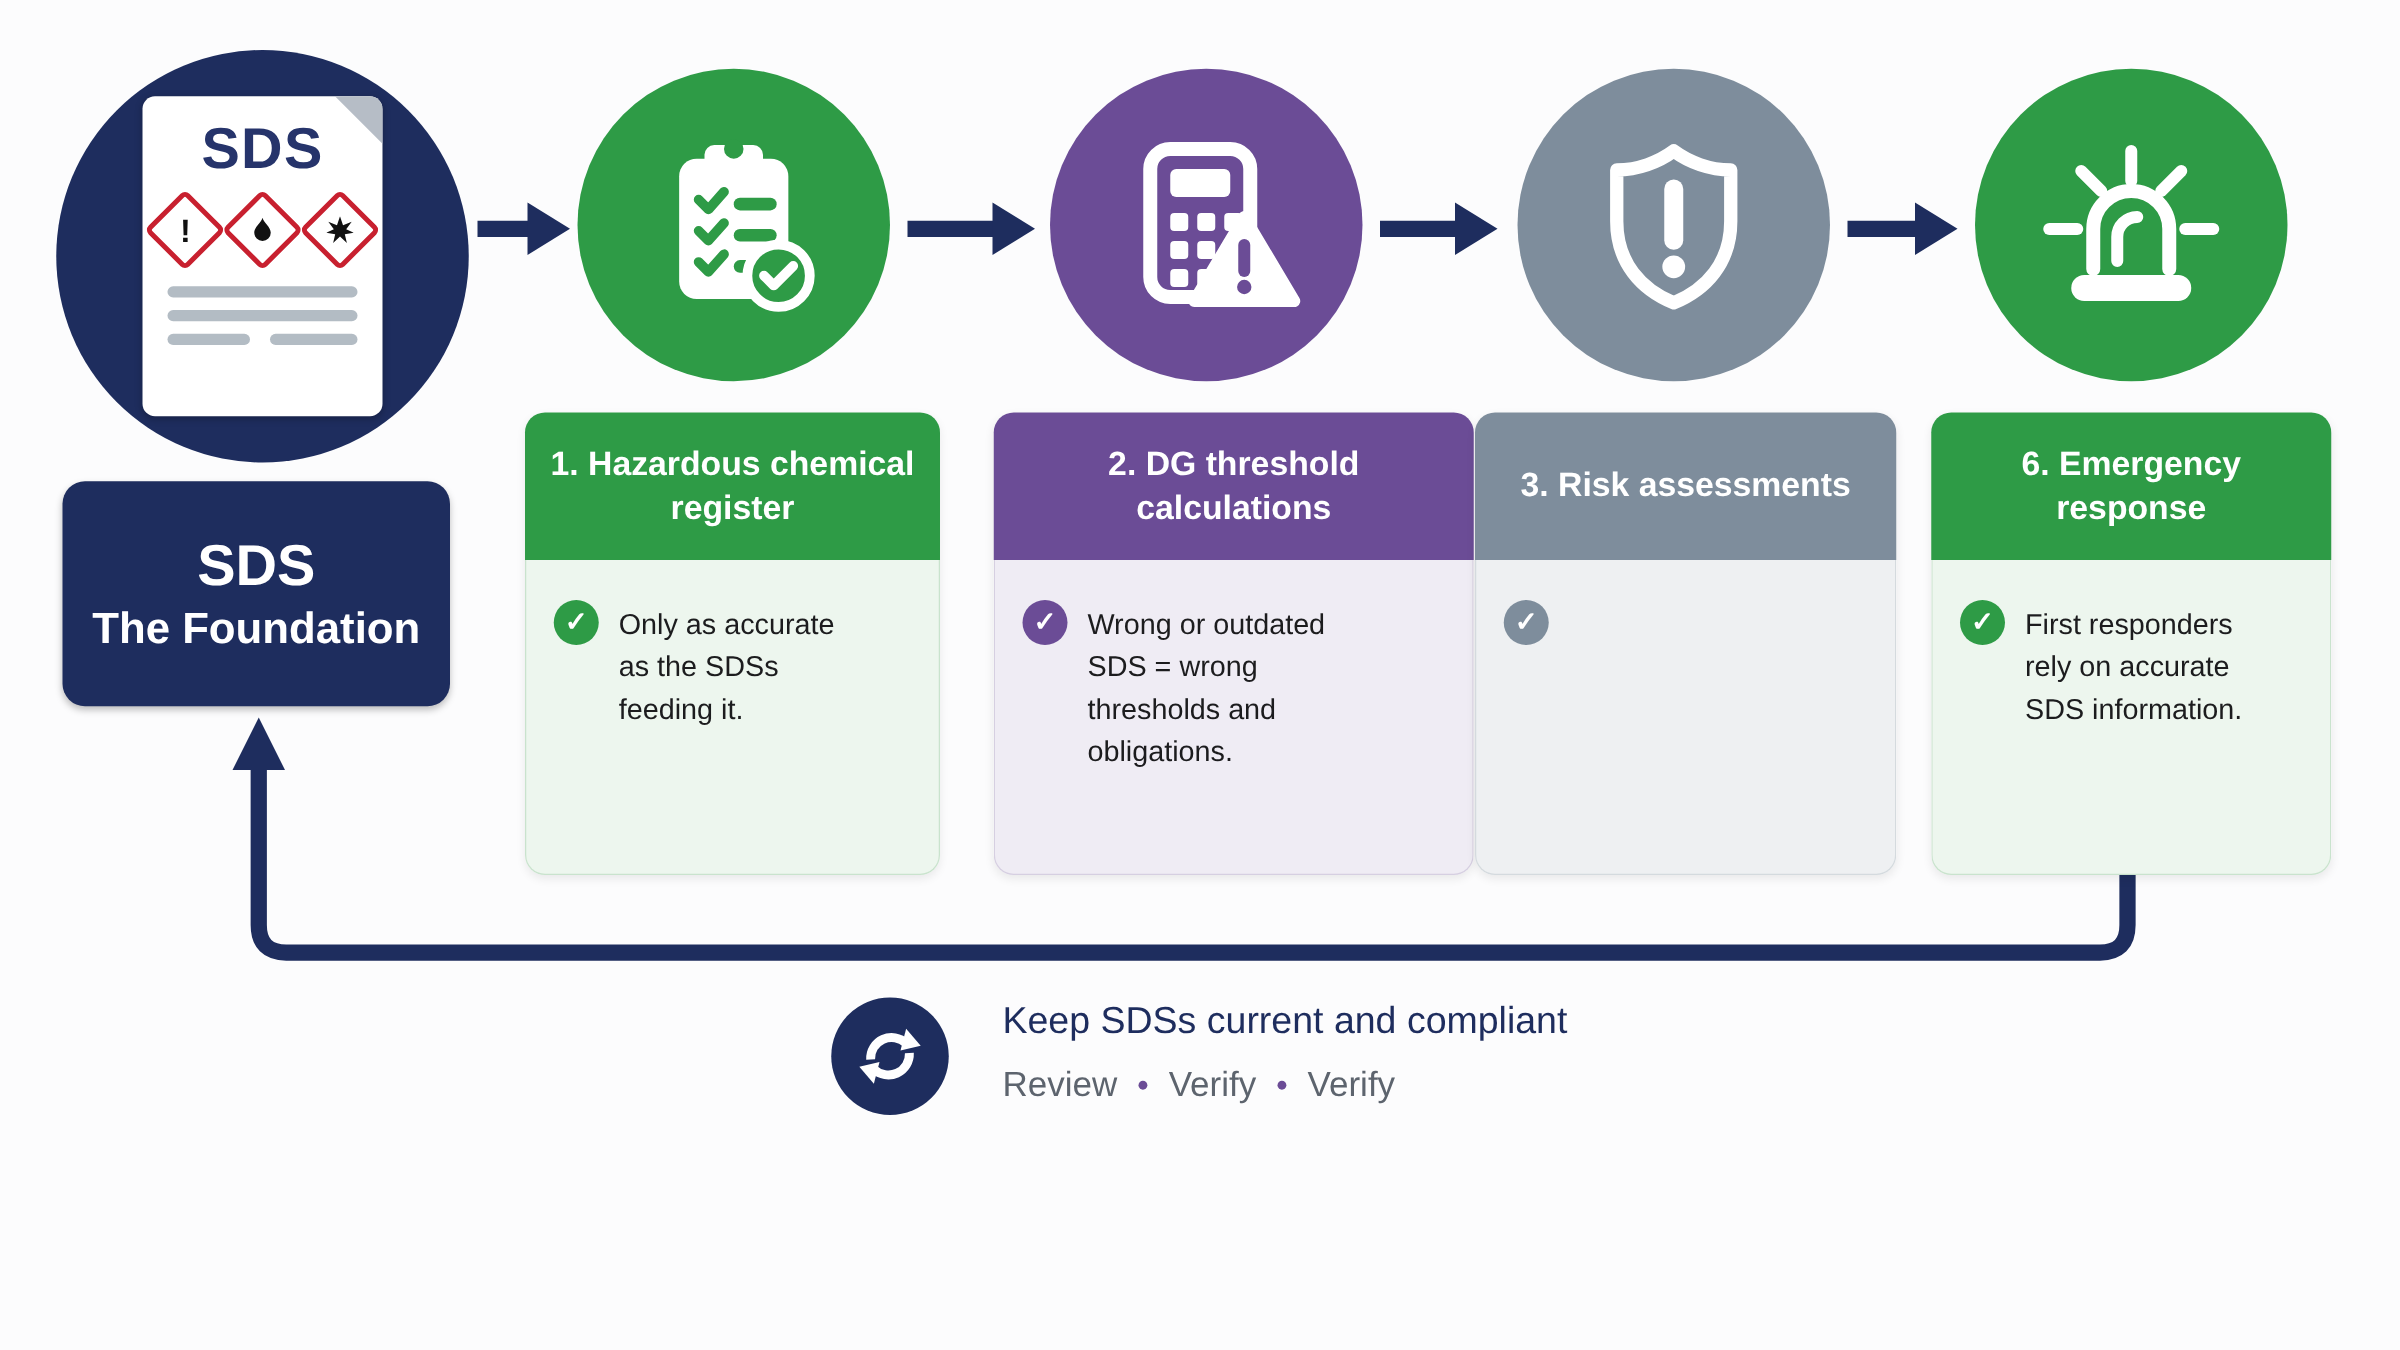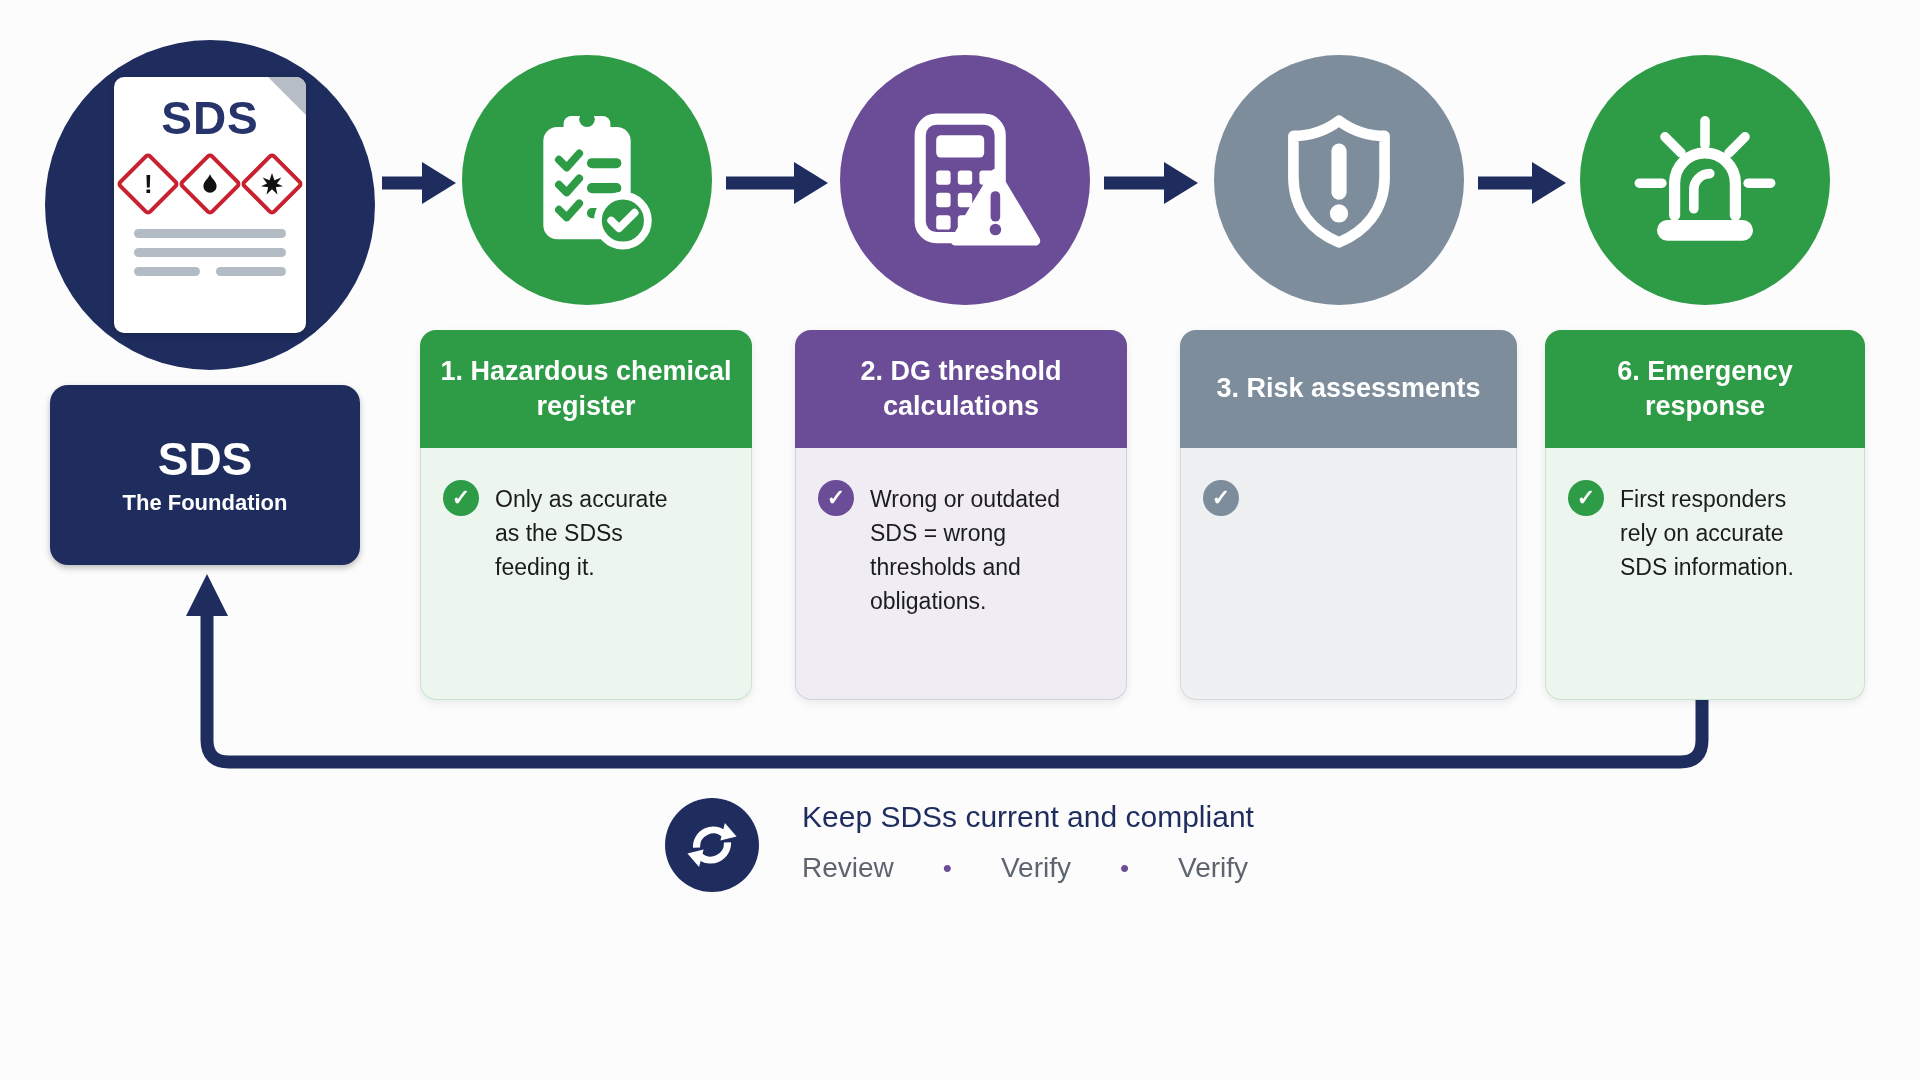--- a/index.html
+++ b/index.html
@@ -27,34 +27,34 @@
   .doc-line{height:9px;border-radius:4.5px;background:#b3bcc4;margin-bottom:10px;}
   .doc-line.full{width:152px;}
   .doc-line-split{display:flex;gap:16px;}
   .doc-line.seg1{width:66px;}
   .doc-line.seg2{width:70px;}
 
   .foundation-box{position:absolute;left:50px;top:385px;width:310px;height:180px;
       background:#1e2d5e;border-radius:18px;display:flex;flex-direction:column;
       align-items:center;justify-content:center;z-index:2;box-shadow:0 3px 6px rgba(0,0,0,.25);}
   .foundation-box .big{color:#fff;font-size:46px;font-weight:bold;line-height:1.1;}
-  .foundation-box .sub{color:#fff;font-size:22px;font-weight:bold;margin-top:6px;}
+  .foundation-box .sub{color:#fff;font-size:35px;font-weight:bold;margin-top:6px;}
 
   
   .flow-circle{position:absolute;top:55px;width:250px;height:250px;border-radius:50%;
       display:flex;align-items:center;justify-content:center;z-index:2;}
   .flow-circle.green{background:#2e9b46;}
   .flow-circle.purple{background:#6b4c96;}
   .flow-circle.slate{background:#7e8d9c;}
   .fc1{left:462px;} .fc2{left:840px;} .fc3{left:1214px;} .fc4{left:1580px;}
 
   
   .card{position:absolute;top:330px;height:370px;border-radius:16px;z-index:2;
       box-shadow:0 3px 8px rgba(0,0,0,.08);}
-  .card1{left:420px;width:332px;} .card2{left:795px;width:332px;}
+  .card1{left:420px;width:332px;} .card2{left:795px;width:384px;}
   .card3{left:1180px;width:337px;} .card4{left:1545px;width:320px;}
   .card-header{height:118px;border-radius:16px 16px 0 0;display:flex;align-items:center;
       justify-content:center;text-align:center;padding:0 18px;box-sizing:border-box;}
   .card-header span{color:#fff;font-size:27px;font-weight:bold;line-height:1.3;}
   .card--green .card-header{background:#2e9b46;text-align:center;}
   .card--purple .card-header{background:#6b4c96;}
   .card--slate .card-header{background:#7e8d9c;}
   .card-body{position:relative;height:252px;border-radius:0 0 16px 16px;border:1px solid;border-top:none;box-sizing:border-box;}
   .card--green .card-body{background:#edf6ee;border-color:#c9e3cd;}
   .card--purple .card-body{background:#efecf4;border-color:#d6cfe1;}
@@ -66,21 +66,21 @@
   .card--slate .bullet{background:#7e8d9c;}
   .card-text{position:absolute;left:74px;top:34px;width:200px;font-size:23px;
       line-height:1.48;color:#1c1c1e;}
 
   
   .refresh-circle{position:absolute;left:665px;top:798px;width:94px;height:94px;border-radius:50%;
       background:#1e2d5e;display:flex;align-items:center;justify-content:center;z-index:2;}
   .footer-title{position:absolute;left:802px;top:800px;font-size:30px;font-weight:normal;
       color:#1e2d5e;z-index:2;}
   .footer-cycle{position:absolute;left:802px;top:852px;font-size:28px;color:#5d646e;z-index:2;
-      display:flex;align-items:center;gap:33px;}
+      display:flex;align-items:center;}
   .footer-cycle .dot{color:#6b4c96;margin:0 16px;font-size:26px;}
 </style>
 </head>
 <body>
 
 <div class="canvas">
 
   <svg class="arrow-layer" viewBox="0 0 1920 1080">
 
     <g>

